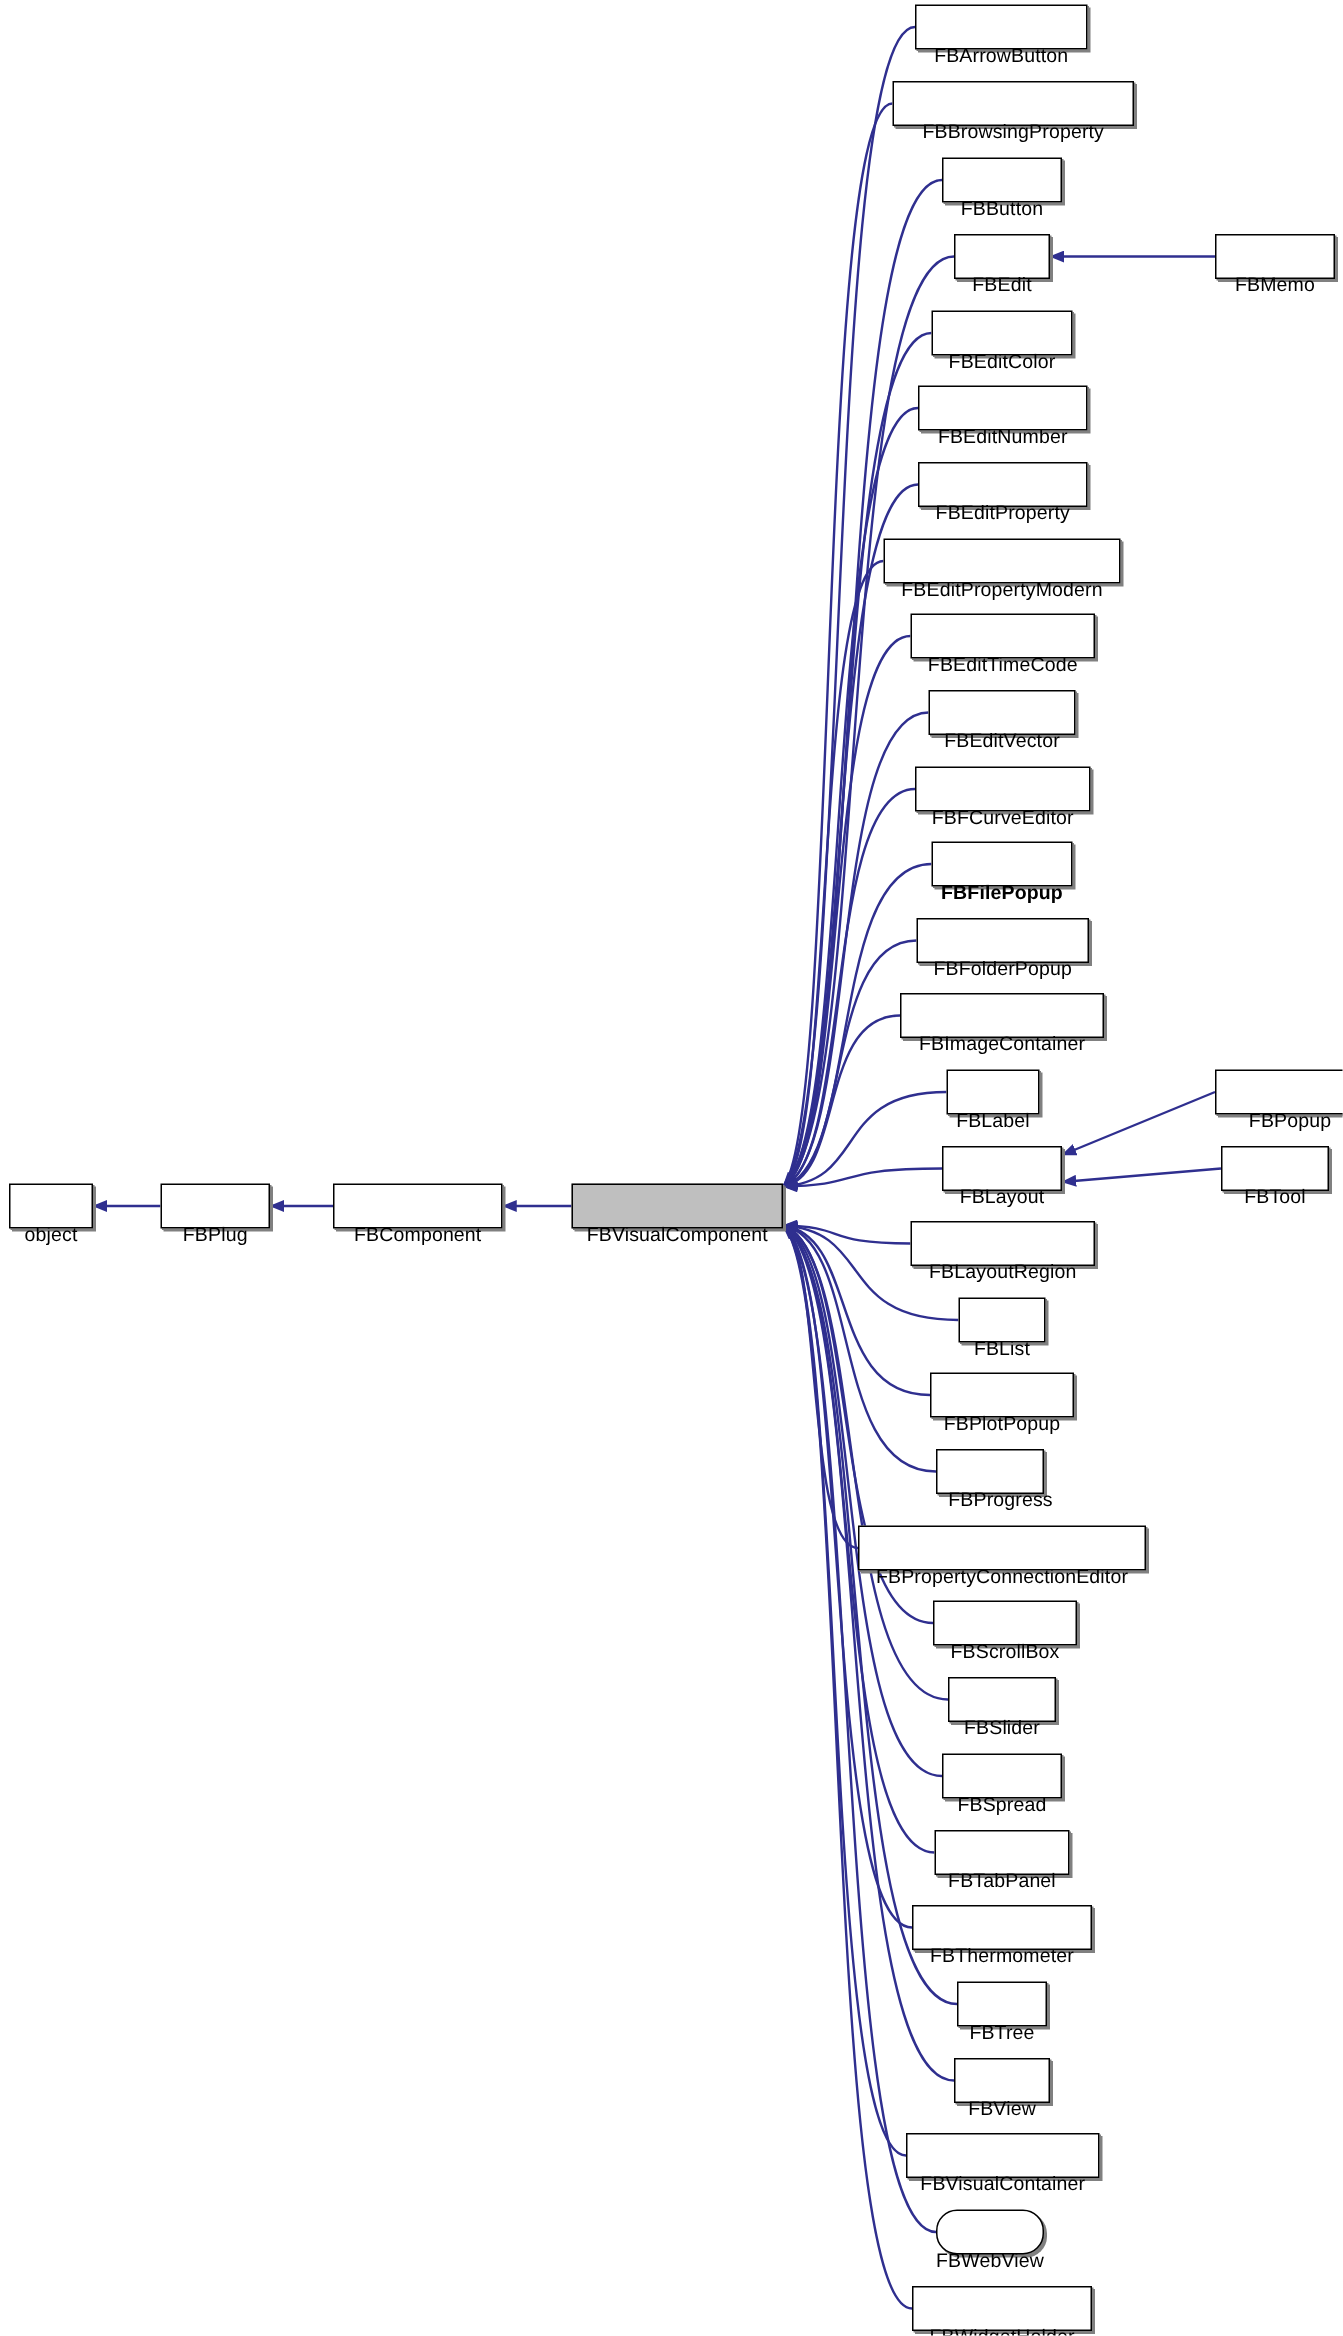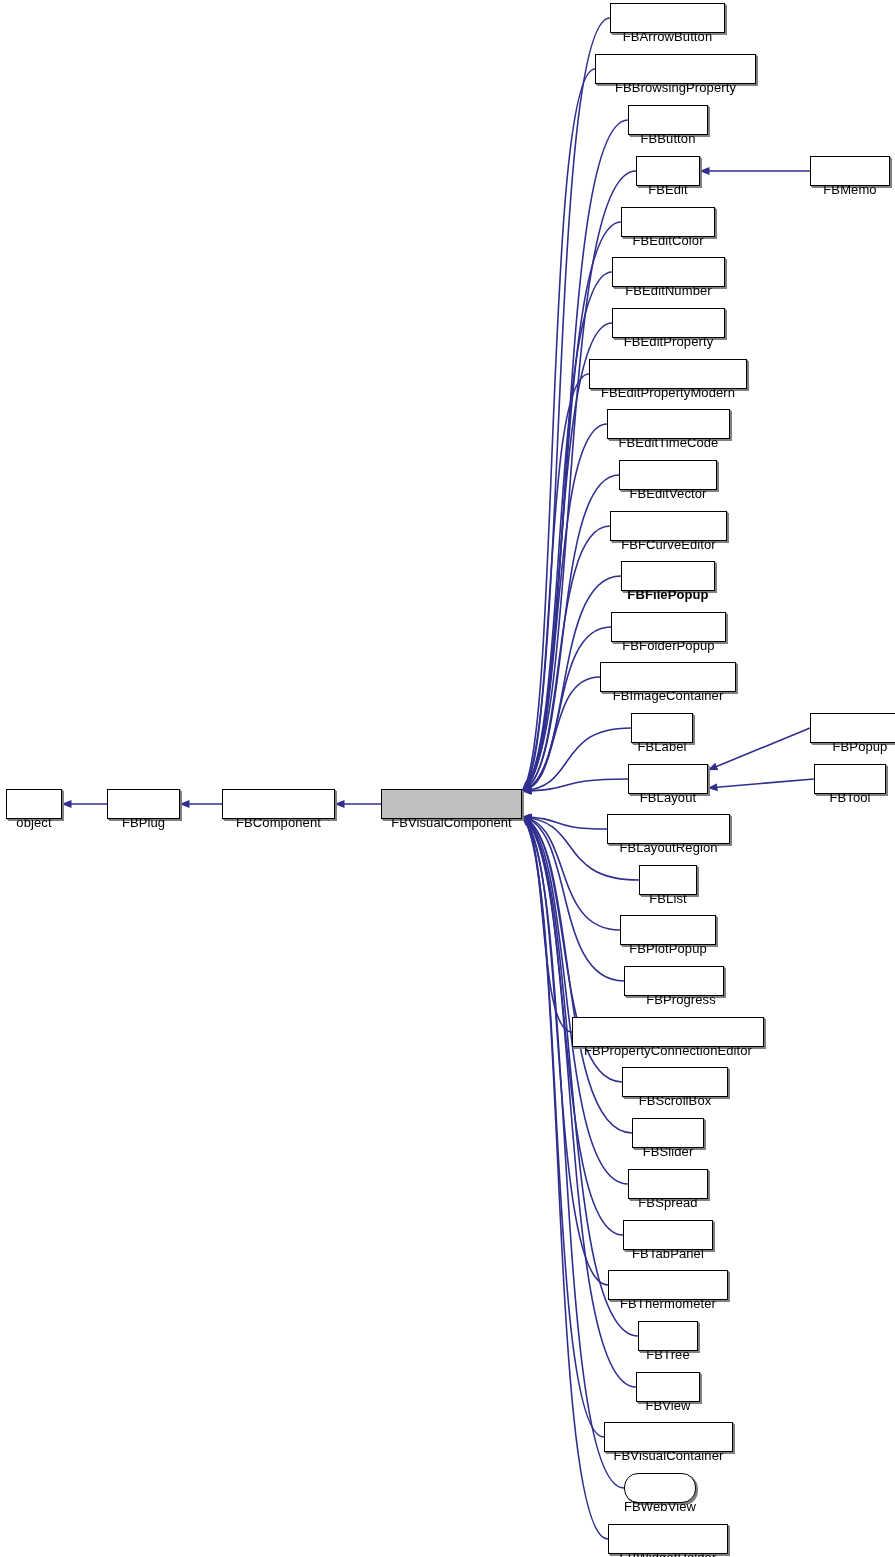--- a/index.html
+++ b/index.html
@@ -162,27 +162,27 @@
     </div>
     <div class="node" style="left: 607px; top: 814px; width: 123px;">
       <span class="node-label">FBLayoutRegion</span>
     </div>
     <div class="node" style="left: 639px; top: 865px; width: 58px;">
       <span class="node-label">FBList</span>
     </div>
     <div class="node" style="left: 620px; top: 915px; width: 96px;">
       <span class="node-label">FBPlotPopup</span>
     </div>
-    <div class="node" style="left: 624px; top: 966px; width: 100px; padding-left: 14px;">
+    <div class="node" style="left: 624px; top: 966px; width: 72px; padding-left: 14px;">
       <span class="node-label">FBProgress</span>
     </div>
     <div class="node" style="left: 572px; top: 1017px; width: 192px;">
       <span class="node-label">FBPropertyConnectionEditor</span>
     </div>
-    <div class="node" style="left: 622px; top: 1067px; width: 106px;">
+    <div class="node" style="left: 622px; top: 1067px; width: 96px;">
       <span class="node-label">FBScrollBox</span>
     </div>
     <div class="node" style="left: 632px; top: 1118px; width: 72px;">
       <span class="node-label">FBSlider</span>
     </div>
     <div class="node" style="left: 628px; top: 1169px; width: 80px;">
       <span class="node-label">FBSpread</span>
     </div>
     <div class="node" style="left: 623px; top: 1220px; width: 90px;">
       <span class="node-label">FBTabPanel</span>

